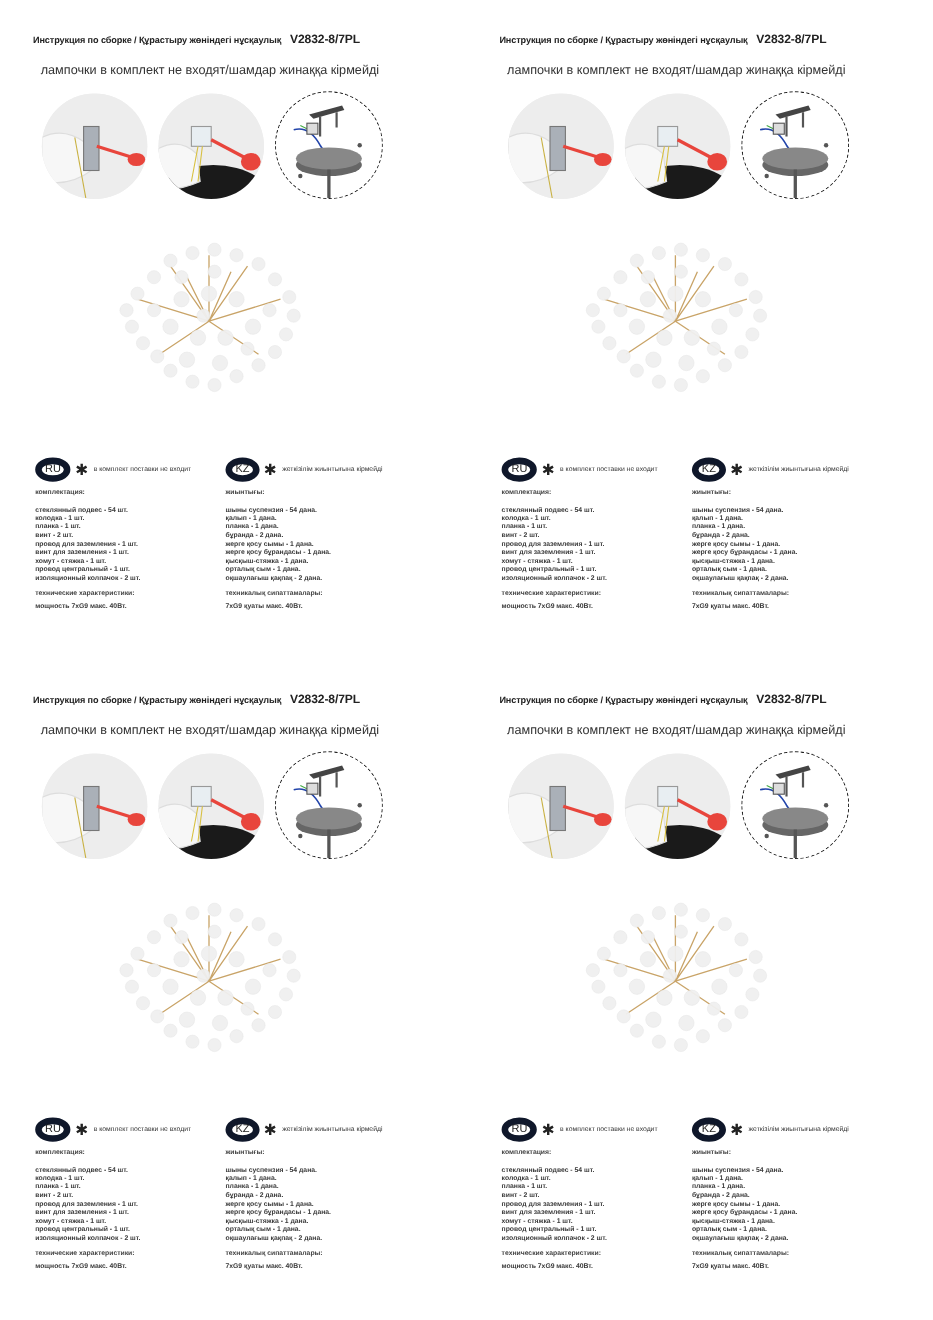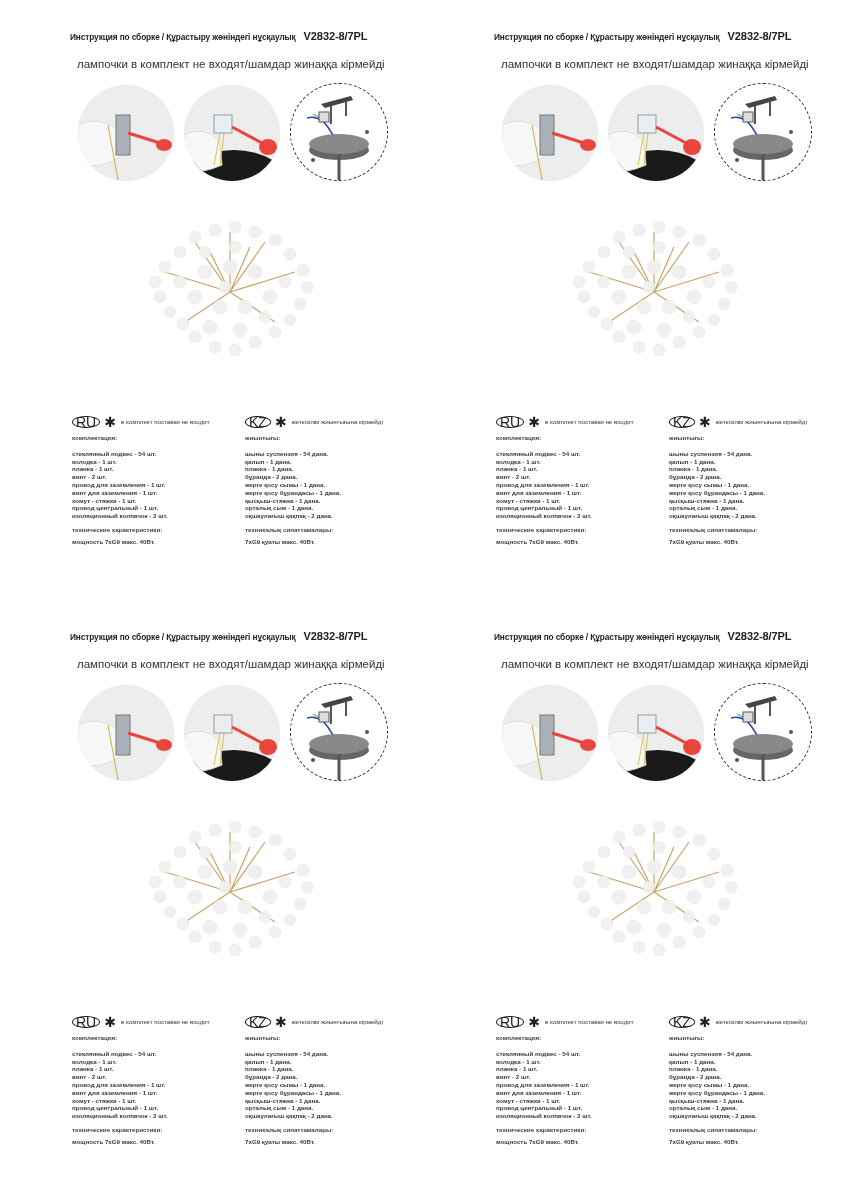--- a/index.html
+++ b/index.html
@@ -1,30 +1,30 @@
 <!DOCTYPE html>
 <html><head>
 <meta charset="utf-8">
 <style>
   html, body { margin:0; padding:0; background:#ffffff; }
   body { width:848px; height:1200px; position:relative; overflow:hidden; font-family:"Liberation Sans", sans-serif; color:#222; }
-  .sheet { position:absolute; width:424px; height:600px;margin-left:40px; }
+  .sheet { position:absolute; width:424px; height:600px; }
   .hdr1 { position:absolute; left:30px; top:30px; font-size:8.3px; font-weight:bold; letter-spacing:-0.1px; white-space:nowrap; color:#222; }
   .hdr1 .model { font-size:11px; margin-left:8px; }
   .hdr2 { position:absolute; left:37px; top:58px; font-size:11.5px; white-space:nowrap; color:#333; }
   .photo { position:absolute; width:96px; height:96px; border-radius:50%; overflow:hidden; background:#ececec; }
   .photo.p1 { left:38px; top:85px; }
   .photo.p2 { left:144px; top:85px; }
   .photo.p3 { left:250px; top:83px; width:98px; height:98px; background:#fff; border:1px dashed #222; box-sizing:border-box; }
   .photo svg { width:100%; height:100%; display:block; }
   .lamp { position:absolute; left:95px; top:212px; width:190px; height:155px; }
   .lamp svg { width:100%; height:100%; }
   .infoL { position:absolute; left:32px; top:416px; width:170px; font-size:6.2px; line-height:7.8px; color:#333; }
   .infoR { position:absolute; left:205px; top:416px; width:190px; font-size:6.2px; line-height:7.8px; color:#333; }
-  .badge { display:inline-block; border:1px solid #0f172a; border-radius:50%; font-size:14px; padding:0 3px; line-height:10px; vertical-align:middle; color:#222; }
+  .badge { display:inline-block; border:6px solid #0f172a; border-radius:50%; font-size:10px; padding:0 3px; line-height:10px; vertical-align:middle; color:#222; }
   .star { display:inline-block; font-size:14px; vertical-align:middle; margin:0 5px 0 4px; color:#222; line-height:10px; }
   .note { vertical-align:middle; }
   .sec { margin-top:6px; font-weight:bold; color:#444; }
   .list { margin-top:8px; }
   .list div { font-weight:bold; color:#3a3a3a; }
   .spec { margin-top:4px; font-weight:bold; color:#3a3a3a; }
 </style>
 </head>
 <body>
 

